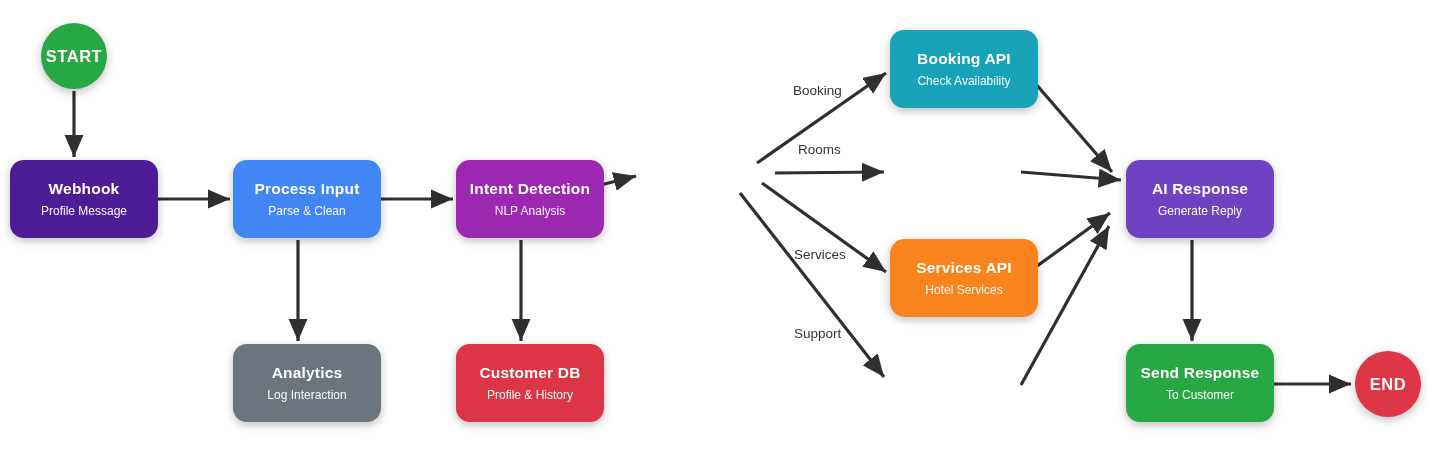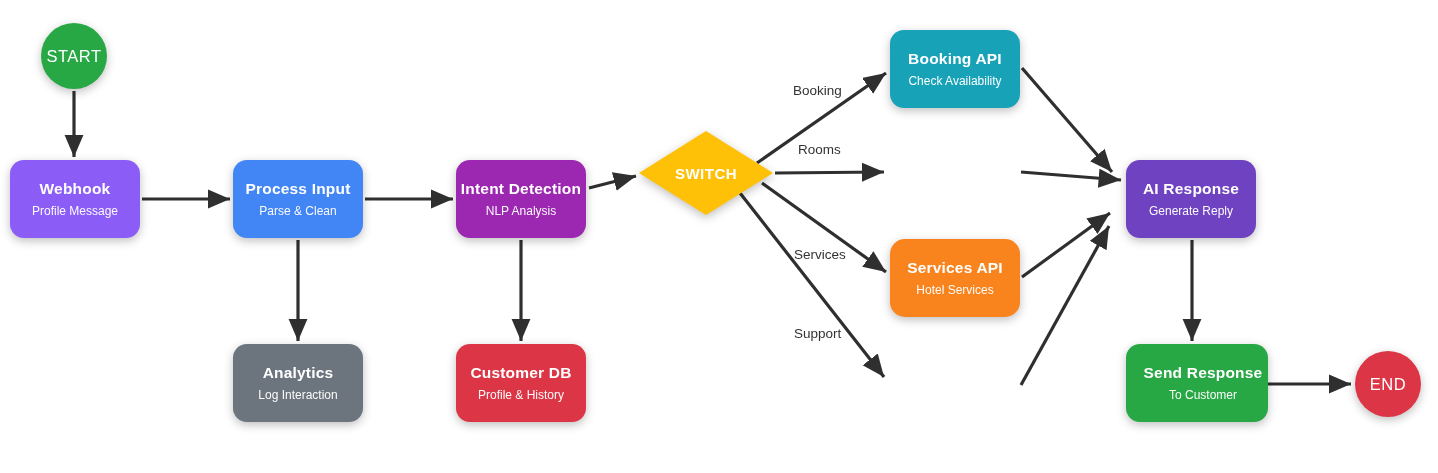--- a/index.html
+++ b/index.html
@@ -6,24 +6,24 @@
   .canvas{
     position:relative;width:1438px;height:473px;background:#ffffff;overflow:hidden;
     font-family:"Liberation Sans","DejaVu Sans",sans-serif;
   }
   .edges{position:absolute;left:0;top:0;width:1438px;height:473px;z-index:1;}
   .node{
     position:absolute;z-index:2;display:flex;flex-direction:column;align-items:center;
     justify-content:center;color:#ffffff;text-align:center;
     box-shadow:0 3px 10px rgba(0,0,0,0.25);cursor:default;
   }
-  .box{width:130px;height:78px;border-radius:14px;gap:6px;}
+  .box{width:148px;height:78px;border-radius:14px;gap:6px;}
   .box .title{font-size:15.5px;font-weight:700;letter-spacing:.2px;}
   .box .subtitle{font-size:12px;font-weight:400;opacity:.97;}
-  .circle{width:66px;height:66px;border-radius:50%;font-size:16.5px;font-weight:400;letter-spacing:.5px;}
+  .circle{width:66px;height:66px;border-radius:50%;font-size:16.5px;font-weight:700;letter-spacing:.5px;}
   .diamond-wrap{
     position:absolute;z-index:2;width:134px;height:84px;
     filter:drop-shadow(0 3px 5px rgba(0,0,0,0.25));
   }
   .diamond-shape{
     position:absolute;inset:0;
     clip-path:polygon(50% 0%,100% 50%,50% 100%,0% 50%);
   }
   .diamond-label{
     position:absolute;inset:0;display:flex;align-items:center;justify-content:center;
@@ -64,21 +64,21 @@
     </g>
   </svg>
 
   <div class="node circle" style="left: 41px; top: 23px; background-color: rgb(40, 167, 69);">
     <span>START</span>
   </div>
   <div class="node circle" style="left: 1355px; top: 351px; background-color: rgb(220, 53, 69);">
     <span>END</span>
   </div>
 
-  <div class="node box" style="left: 10px; top: 160px; background-color: #8b5cf6;">
+  <div class="node box" style="left: 10px; top: 160px; background-color: #4c1d95;">
     <div class="title">Webhook</div>
     <div class="subtitle">Profile Message</div>
   </div>
 
   <div class="node box" style="left: 233px; top: 160px; background-color: rgb(66, 133, 244);">
     <div class="title">Process Input</div>
     <div class="subtitle">Parse &amp; Clean</div>
   </div>
 
   <div class="node box" style="left: 233px; top: 344px; background-color: rgb(108, 117, 125);">
@@ -89,43 +89,39 @@
   <div class="node box" style="left: 456px; top: 160px; background-color: rgb(156, 39, 176);">
     <div class="title">Intent Detection</div>
     <div class="subtitle">NLP Analysis</div>
   </div>
 
   <div class="node box" style="left: 456px; top: 344px; background-color: rgb(220, 53, 69);">
     <div class="title">Customer DB</div>
     <div class="subtitle">Profile &amp; History</div>
   </div>
 
-  <div class="diamond-wrap" style="left:639px;top:131px">
-    <div class="diamond-shape" style="background-color: rgb(255, 193, 7);"></div>
-    <div class="diamond-label">SWITCH</div>
-  </div>
 
   <div class="node box" style="left: 890px; top: 30px; background-color: rgb(24, 162, 184);">
     <div class="title">Booking API</div>
     <div class="subtitle">Check Availability</div>
   </div>
 
 
   <div class="node box" style="left: 890px; top: 239px; background-color: rgb(249, 131, 29); border-radius: 15px;">
     <div class="title">Services API</div>
     <div class="subtitle">Hotel Services</div>
   </div>
 
 
   <div class="node box" style="left: 1126px; top: 160px; background-color: rgb(111, 66, 193);">
     <div class="title">AI Response</div>
     <div class="subtitle">Generate Reply</div>
   </div>
 
-  <div class="node box" style="left: 1126px; top: 344px; background-color: rgb(40, 167, 69); padding-left: 12px;">
+  <div class="node box" style="left: 1126px; top: 344px; background-color: rgb(40, 167, 69);">
     <div class="title">Send Response</div>
     <div class="subtitle">To Customer</div>
   </div>
 
   <div class="edge-label" style="left:793px;top:83px">Booking</div>
   <div class="edge-label" style="left:798px;top:142px">Rooms</div>
   <div class="edge-label" style="left:794px;top:247px">Services</div>
   <div class="edge-label" style="left:794px;top:326px">Support</div>
 
 </div>

